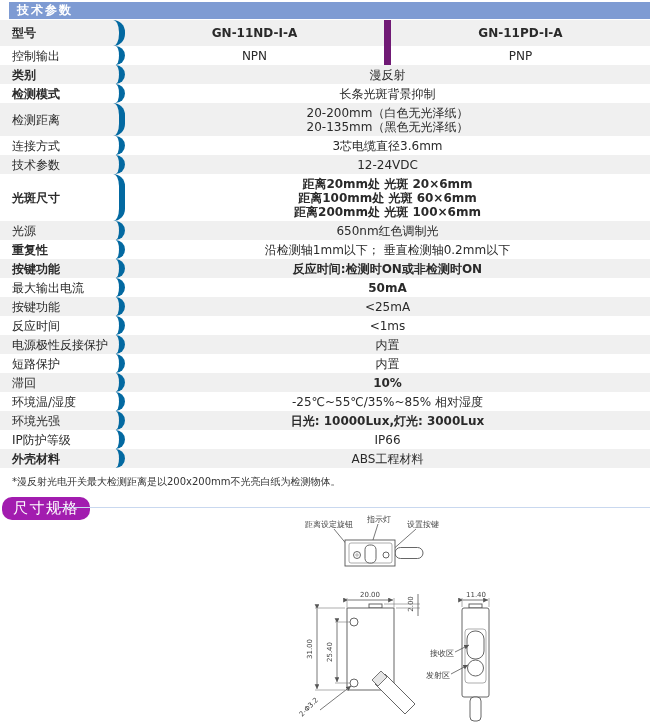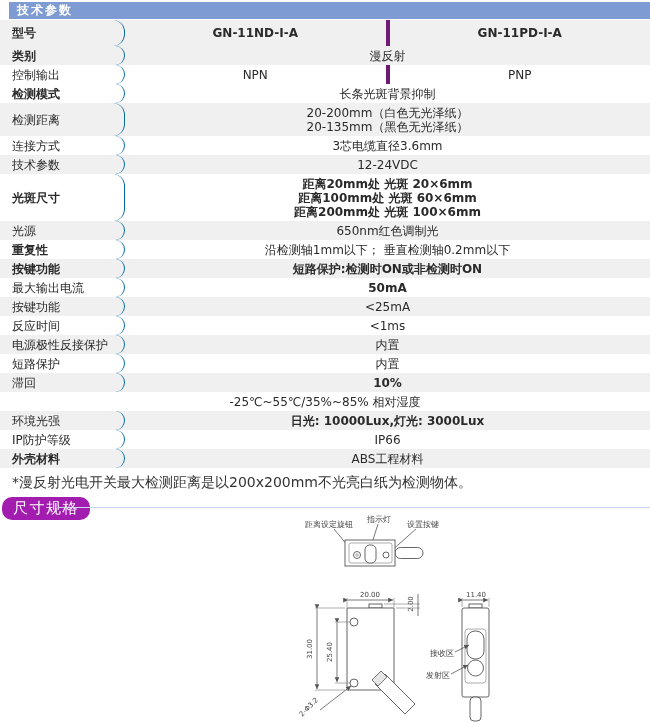--- a/index.html
+++ b/index.html
@@ -11,30 +11,30 @@
   
   .header-bar{display:flex;align-items:flex-start;height:17px;margin-top:2px;}
   .header-sq{width:9px;background:#4a70c0;}
   .header-rest{flex:1;background:#7e9bd3;color:#fff;font-size:12px;font-weight:bold;
     line-height:17px;padding-left:8px;letter-spacing:2px;}
   
   .spec-table{margin-top:1px;}
   .row{display:flex;font-size:12px;color:#2a2a2a;}
   .row.shade{background:#f0f0f0;}
   .row .lab{width:125px;box-sizing:border-box;padding:2.5px 4px 2.5px 12px;
-    border-right:1px solid #0369a1;line-height:14px;display:flex;align-items:center;border-radius:12px;}
+    border-right:6px solid #0369a1;line-height:14px;display:flex;align-items:center;border-radius:12px;}
   .row.first .lab,.row.first .cell{padding-top:6px;padding-bottom:6px;}
   .row .vals{flex:1;display:flex;}
   .row .cell{flex:1;text-align:center;padding:2.5px 4px;line-height:14px;
     display:flex;flex-direction:column;justify-content:flex-start;}
-  .row .cell.split2{border-left:4px solid #701a75;}
+  .row .cell.split2{border-left:7px solid #701a75;}
   .row .cell div{line-height:14px;}
   .b{font-weight:bold;}
   
-  .footnote{font-size:14px;color:#333;padding:8px 0 0 12px;line-height:12px;}
+  .footnote{font-size:10px;color:#333;padding:8px 0 0 12px;line-height:12px;}
   
   .pill-row{position:relative;margin-top:9px;height:20px;}
   .pill{position:absolute;left:2px;top:0;background:#a21caf;color:#fff;border-radius:10px;
     padding:2px 11px;font-size:15px;letter-spacing:1.5px;}
   .pill-line{position:absolute;left:58px;right:0;top:10px;height:1px;background:#c9d8ef;}
   
   .drawings{position:absolute;left:12px;top:512px;width:650px;height:210px;}
   svg text{fill:#444;}
   .dimtxt{font-size:7px;}
   .cntxt{font-size:8px;}
@@ -55,36 +55,36 @@
       <div class="lab b">型号</div>
       <div class="vals">
         <div class="cell b">
           <div>GN-11ND-I-A</div>
         </div>
         <div class="cell b split2">
           <div>GN-11PD-I-A</div>
         </div>
       </div>
     </div>
-    <div class="row shade">
-      <div class="lab b">类别</div>
-      <div class="vals">
-        <div class="cell">
-          <div>漫反射</div>
-        </div>
-      </div>
-    </div>
     <div class="row">
       <div class="lab">控制输出</div>
       <div class="vals">
         <div class="cell">
           <div>NPN</div>
         </div>
         <div class="cell split2">
           <div>PNP</div>
+        </div>
+      </div>
+    </div>
+    <div class="row shade">
+      <div class="lab b">类别</div>
+      <div class="vals">
+        <div class="cell">
+          <div>漫反射</div>
         </div>
       </div>
     </div>
     <div class="row">
       <div class="lab b">检测模式</div>
       <div class="vals">
         <div class="cell">
           <div>长条光斑背景抑制</div>
         </div>
       </div>
@@ -137,21 +137,21 @@
       <div class="vals">
         <div class="cell">
           <div>沿检测轴1mm以下； 垂直检测轴0.2mm以下</div>
         </div>
       </div>
     </div>
     <div class="row shade">
       <div class="lab b">按键功能</div>
       <div class="vals">
         <div class="cell b">
-          <div>短路保护:检测时ON或非检测时ON</div>
+          <div>反应时间:检测时ON或非检测时ON</div>
         </div>
       </div>
     </div>
     <div class="row">
       <div class="lab">最大输出电流</div>
       <div class="vals">
         <div class="cell b">
           <div>50mA</div>
         </div>
       </div>
@@ -190,20 +190,21 @@
     </div>
     <div class="row shade">
       <div class="lab">滞回</div>
       <div class="vals">
         <div class="cell b">
           <div>10%</div>
         </div>
       </div>
     </div>
     <div class="row">
+      <div class="lab">环境温/湿度</div>
       <div class="vals">
         <div class="cell">
           <div>-25℃~55℃/35%~85% 相对湿度</div>
         </div>
       </div>
     </div>
     <div class="row shade">
       <div class="lab">环境光强</div>
       <div class="vals">
         <div class="cell b">

